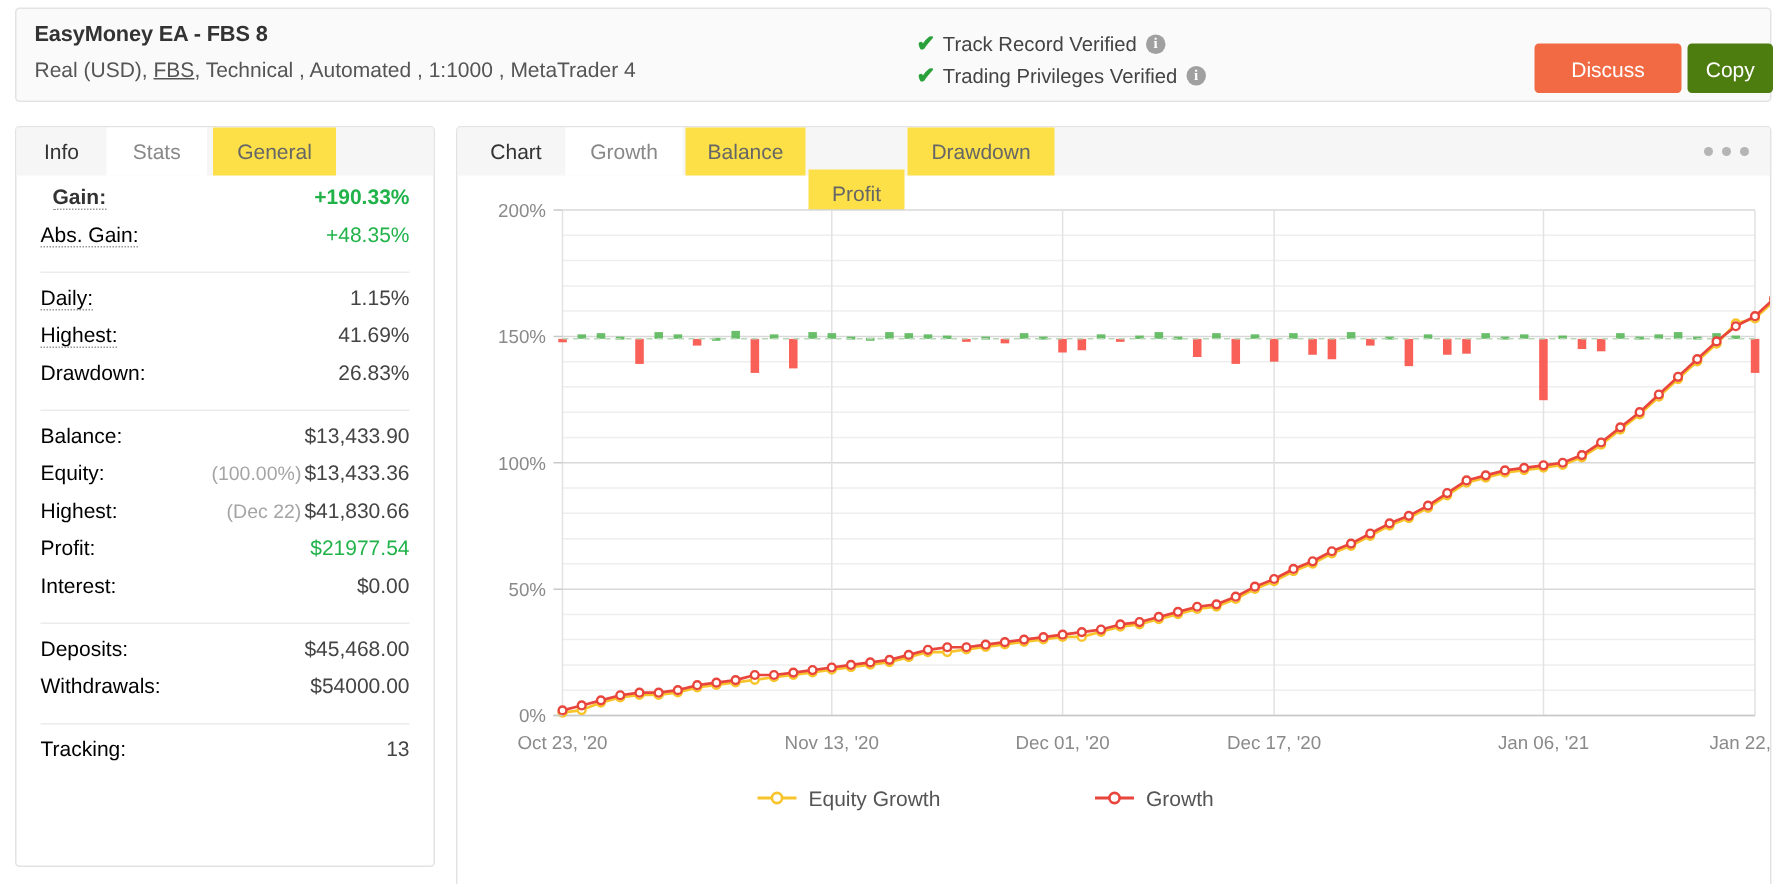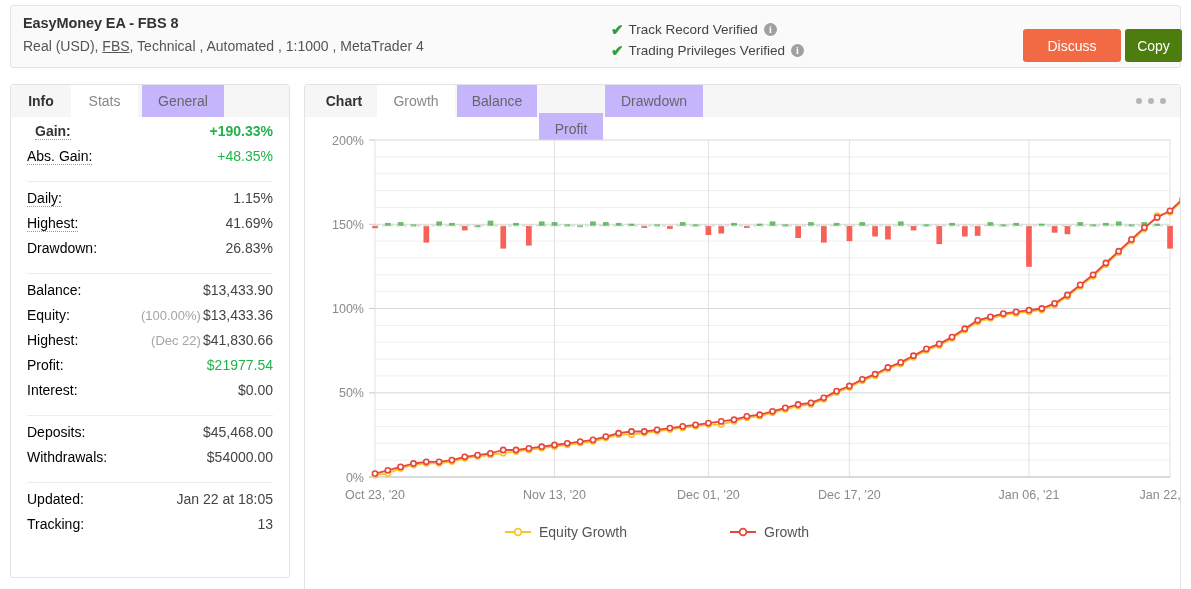--- a/index.html
+++ b/index.html
@@ -64,23 +64,23 @@
     background: #ffffff;
     border: 1px solid #e3e3e3;
     border-radius: 3px;
   }
   .tabstrip { position: relative; height: 32px; background: #f6f6f6; }
   .tab {
     position: absolute; top: 0; height: 32px;
     font-size: 14px; line-height: 32px; text-align: center;
     cursor: pointer; color: #777;
   }
-  .tab.lbl { color: #333; font-weight: bold; cursor: default; }
+  .tab.lbl { color: #333; font-weight: normal; cursor: default; }
   .tab.active { background: #ffffff; color: #888; }
-  .tab.inactive { background: #c4b5fd; color: #666; }
+  .tab.inactive { background: #fde047; color: #666; }
 
   #tab-info    { left: 0px;   width: 60px; }
   #tab-stats   { left: 60px;  width: 67px; }
   #tab-general { left: 131px; width: 82px; }
 
   #stats-list { position: absolute; left: 0; top: 32px; width: 278px; }
   .srow {
     display: flex; align-items: baseline; justify-content: space-between;
     padding: 0 16px; height: 25px; font-size: 14px;
   }
@@ -212,24 +212,20 @@
       <span class="k">Deposits:</span>
       <span class="v">$45,468.00</span>
     </div>
     <div class="srow">
       <span class="k">Withdrawals:</span>
       <span class="v">$54000.00</span>
     </div>
 
     <div class="sep"></div>
 
-    <div class="srow">
-      <span class="k">Updated:</span>
-      <span class="v">Jan 22 at 18:05</span>
-    </div>
     <div class="srow">
       <span class="k">Tracking:</span>
       <span class="v">13</span>
     </div>
   </div>
 </div>
 
 <div id="right-panel">
   <div class="tabstrip" id="chart-tabstrip">
     <div class="tab lbl" id="ctab-chart">Chart</div>

